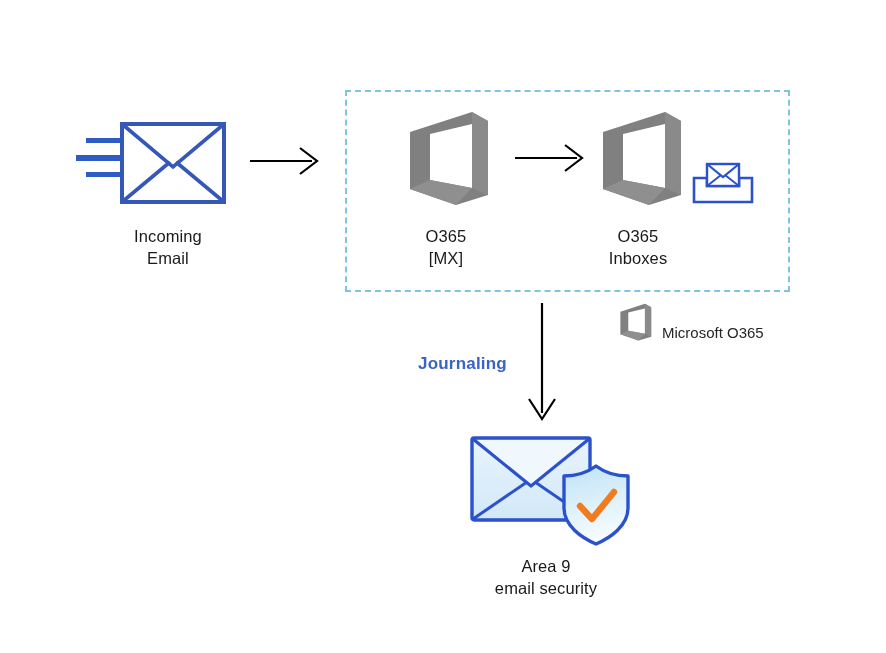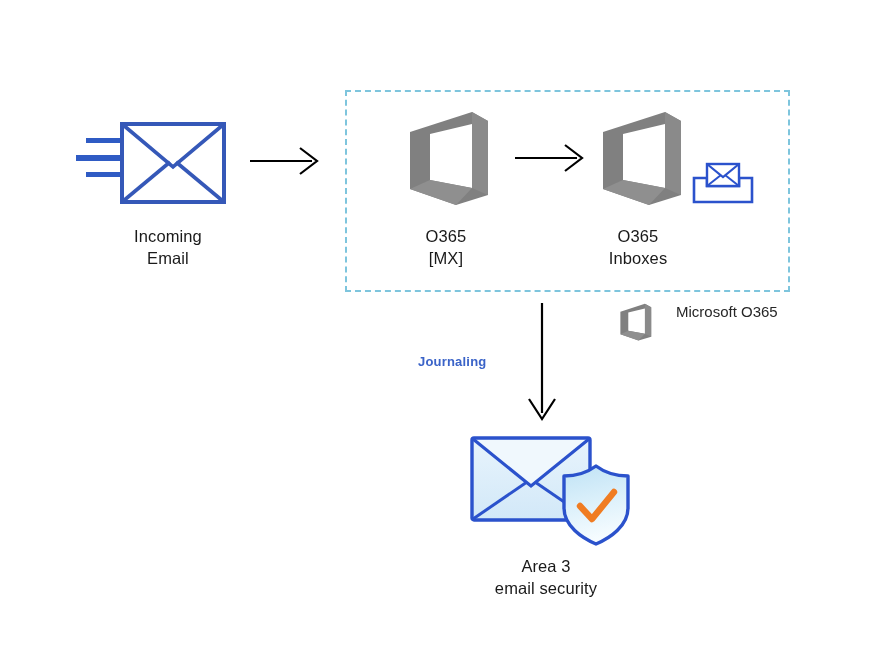--- a/index.html
+++ b/index.html
@@ -43,35 +43,35 @@
     border: 2px dashed #7ec5dd;
     box-sizing: border-box;
     background: transparent;
   }
 
   
   #journaling-label {
     position: absolute;
     left: 418px;
     top: 354px;
-    font-size: 13px;
+    font-size: 17px;
     font-weight: bold;
     color: #3a63c8;
     font-family: "Liberation Sans", sans-serif;
     letter-spacing: 0.2px;
   }
 
   
   #legend {
     position: absolute;
     left: 618px;
     top: 303px;
     display: flex;
-    align-items: flex-start;
-    gap: 24px;
+    align-items: flex-end;
+    gap: 10px;
   }
   #legend-text {
     font-size: 15px;
     color: #262626;
     font-family: "Liberation Sans", sans-serif;
     white-space: nowrap;
   }
 
   svg { display: block; overflow: visible; }
 </style>
@@ -186,16 +186,16 @@
       <path d="M5 87 L59 50" fill="none" stroke="#2b52cc" stroke-width="3.0"></path>
       <path d="M121 87 L67 50" fill="none" stroke="#2b52cc" stroke-width="3.0"></path>
 
       <path d="M96 44 C108 44 120 40 128 34 C136 40 148 44 160 44
                L160 76 C160 94 142 106 128 112 C114 106 96 94 96 76 Z" fill="url(#shieldGrad)" stroke="#2b52cc" stroke-width="3.4" stroke-linejoin="round"></path>
 
       <path d="M112 74 L124 87 L146 60" fill="none" stroke="#f07c22" stroke-width="6.4" stroke-linecap="round" stroke-linejoin="round"></path>
     </svg>
   </div>
 
-  <div class="caption" style="left:455px; top:556px; width:182px;">Area 3
+  <div class="caption" style="left:455px; top:556px; width:182px;">Area 9
 email security</div>
 
 </div>
 
 </body></html>

